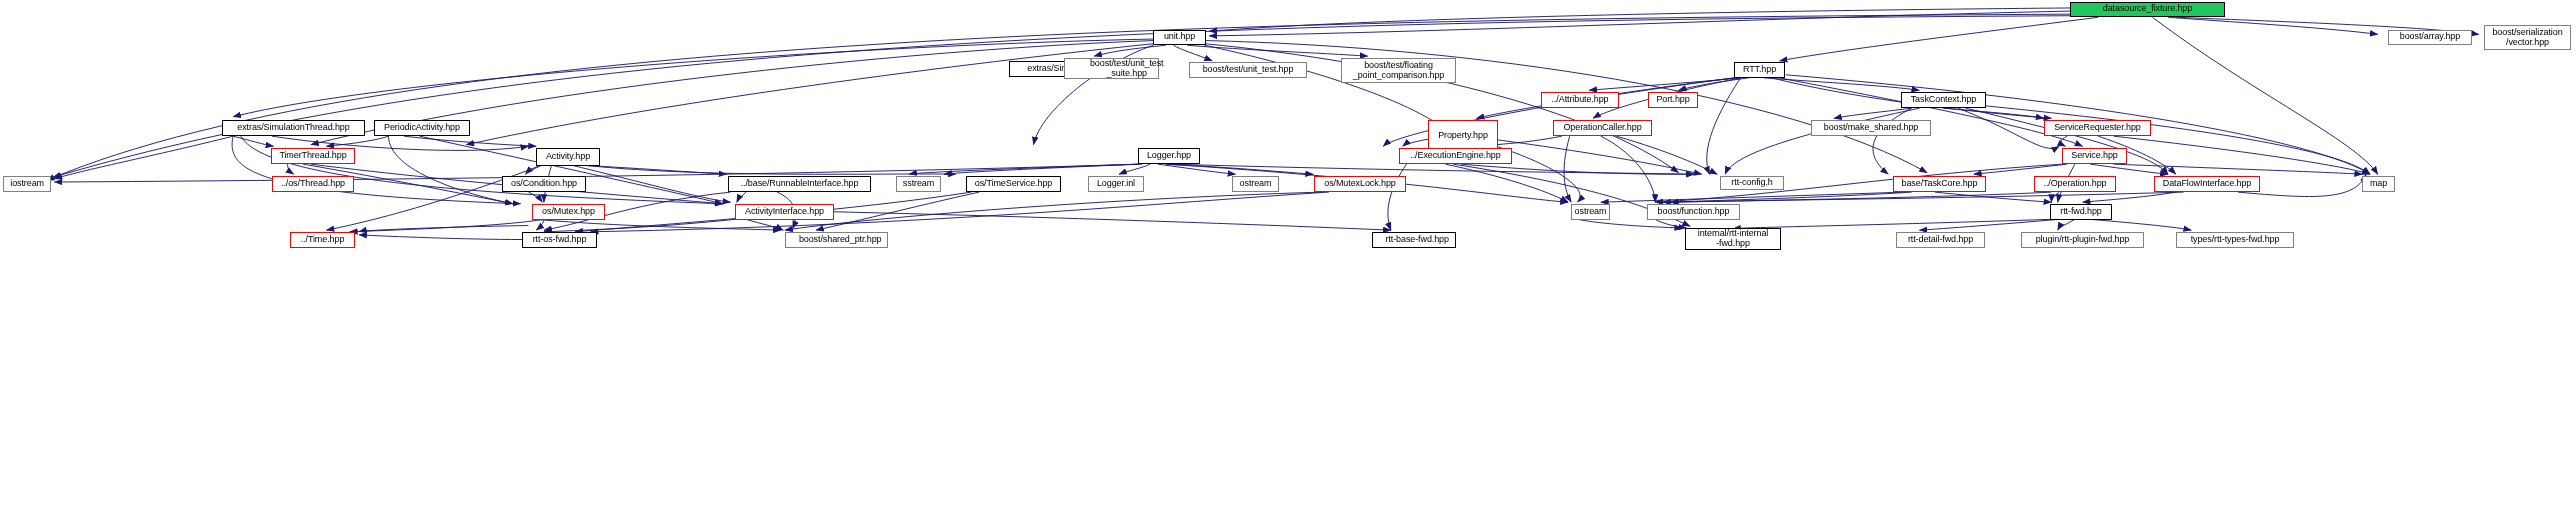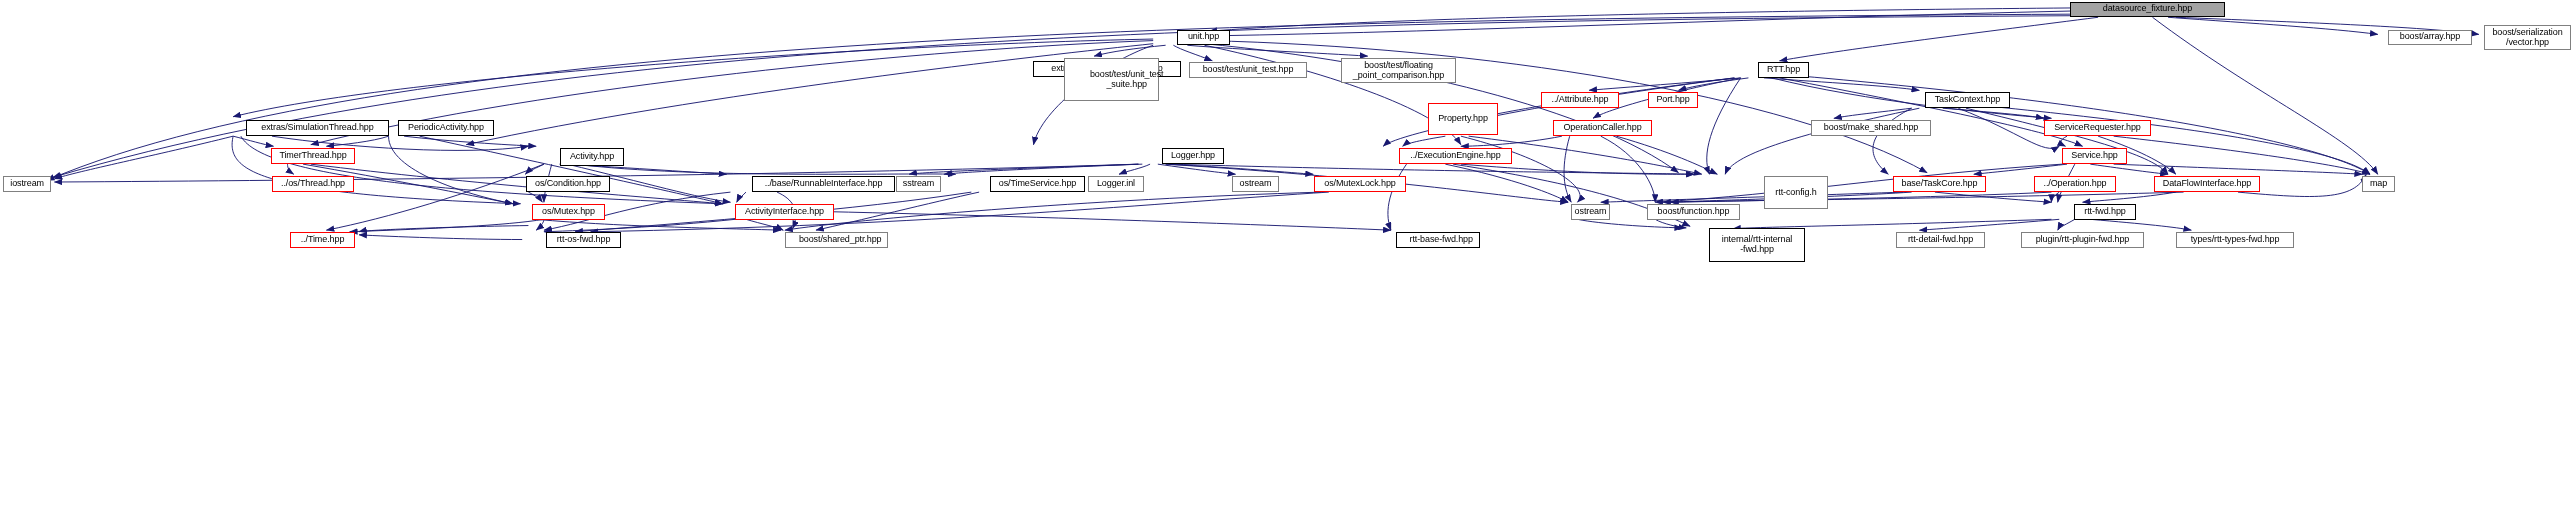--- a/index.html
+++ b/index.html
@@ -20,23 +20,23 @@
     text-align:center;
     background:#ffffff;
     border:0.8px solid #808080;
     color:#000000;
     font-size:9px;
     line-height:9.7px;
     letter-spacing:-0.1px;
     white-space:pre-line;
     padding:0 1.6px;
   }
-  .node.black{border:0.8px solid #000000;margin-left:24px;}
+  .node.black{border:0.8px solid #000000;}
   .node.red{border:0.8px solid #ff0000;}
-  .node.root{border:0.8px solid #000000;background:#a3a3a3;}
+  .node.root{border:0.8px solid #000000;background:#22c55e;}
 </style>
 </head>
 <body>
 
 <div id="graph">
 
   <svg id="edges" viewBox="0 0 3315 679" xmlns="http://www.w3.org/2000/svg">
     <defs>
       <marker id="ah" markerWidth="9" markerHeight="7" refX="8.5" refY="3.5" orient="auto">
         <polygon points="0 0, 9 3.5, 0 7" fill="#191970"></polygon>
@@ -182,63 +182,63 @@
     </g>
   </svg>
 
   <div id="nodes">
       <div class="node root" style="left: 2070px; top: 1.6px; width: 155px; height: 15.5px;">datasource_fixture.hpp</div>
       <div class="node " style="left: 2388px; top: 29.5px; width: 84px; height: 15.5px;">boost/array.hpp</div>
       <div class="node " style="left: 2484px; top: 25px; width: 87px; height: 25px;">boost/serialization
 /vector.hpp</div>
       <div class="node black" style="left: 1153px; top: 29.5px; width: 53px; height: 15.5px;">unit.hpp</div>
       <div class="node black" style="left: 1009px; top: 61px; width: 148px; height: 15.5px;">extras/SimulationActivity.hpp</div>
-      <div class="node " style="left: 1064px; top: 58px; width: 95px; height: 43px; padding-left: 32px;">boost/test/unit_test
+      <div class="node " style="left: 1064px; top: 58px; width: 95px; height: 21px; padding-left: 32px;">boost/test/unit_test
 _suite.hpp</div>
       <div class="node " style="left: 1189px; top: 62px; width: 118px; height: 15.5px;">boost/test/unit_test.hpp</div>
       <div class="node " style="left: 1341px; top: 58px; width: 115px; height: 25px;">boost/test/floating
 _point_comparison.hpp</div>
       <div class="node black" style="left: 1734px; top: 62px; width: 51px; height: 15.5px;">RTT.hpp</div>
       <div class="node red" style="left: 1541px; top: 92px; width: 78px; height: 15.5px;">../Attribute.hpp</div>
       <div class="node red" style="left: 1648px; top: 92px; width: 50px; height: 15.5px;">Port.hpp</div>
       <div class="node black" style="left: 1901px; top: 92px; width: 85px; height: 15.5px;">TaskContext.hpp</div>
-      <div class="node red" style="left: 1428px; top: 103px; width: 70px; height: 32px;">Property.hpp</div>
+      <div class="node red" style="left: 1428px; top: 120px; width: 70px; height: 32px;">Property.hpp</div>
       <div class="node red" style="left: 1553px; top: 120px; width: 99px; height: 15.5px;">OperationCaller.hpp</div>
       <div class="node " style="left: 1811px; top: 120px; width: 120px; height: 15.5px;">boost/make_shared.hpp</div>
       <div class="node red" style="left: 2044px; top: 120px; width: 107px; height: 15.5px;">ServiceRequester.hpp</div>
       <div class="node black" style="left: 222px; top: 120px; width: 143px; height: 15.5px;">extras/SimulationThread.hpp</div>
       <div class="node black" style="left: 374px; top: 120px; width: 96px; height: 15.5px;">PeriodicActivity.hpp</div>
       <div class="node red" style="left: 271px; top: 148px; width: 84px; height: 15.5px;">TimerThread.hpp</div>
       <div class="node black" style="left: 536px; top: 148px; width: 64px; height: 18px;">Activity.hpp</div>
       <div class="node black" style="left: 1138px; top: 148px; width: 62px; height: 15.5px;">Logger.hpp</div>
       <div class="node red" style="left: 1399px; top: 148px; width: 113px; height: 15.5px;">../ExecutionEngine.hpp</div>
       <div class="node red" style="left: 2062px; top: 148px; width: 65px; height: 15.5px;">Service.hpp</div>
       <div class="node " style="left: 3.1px; top: 176px; width: 48px; height: 15.5px;">iostream</div>
       <div class="node red" style="left: 272px; top: 176px; width: 82px; height: 15.5px;">../os/Thread.hpp</div>
       <div class="node black" style="left: 502px; top: 176px; width: 84px; height: 15.5px;">os/Condition.hpp</div>
       <div class="node black" style="left: 728px; top: 176px; width: 143px; height: 15.5px;">../base/RunnableInterface.hpp</div>
       <div class="node " style="left: 896px; top: 176px; width: 45px; height: 15.5px;">sstream</div>
       <div class="node black" style="left: 966px; top: 176px; width: 95px; height: 15.5px;">os/TimeService.hpp</div>
       <div class="node " style="left: 1088px; top: 176px; width: 56px; height: 15.5px;">Logger.inl</div>
       <div class="node " style="left: 1232px; top: 176px; width: 47px; height: 15.5px;">ostream</div>
       <div class="node red" style="left: 1314px; top: 176px; width: 92px; height: 15.5px;">os/MutexLock.hpp</div>
-      <div class="node " style="left: 1720px; top: 176px; width: 64px; height: 33px; margin-left: 44px;">rtt-config.h</div>
+      <div class="node " style="left: 1720px; top: 176px; width: 64px; height: 14px;">rtt-config.h</div>
       <div class="node red" style="left: 1893px; top: 176px; width: 93px; height: 15.5px;">base/TaskCore.hpp</div>
       <div class="node red" style="left: 2034px; top: 176px; width: 82px; height: 15.5px;">../Operation.hpp</div>
       <div class="node red" style="left: 2154px; top: 176px; width: 106px; height: 15.5px;">DataFlowInterface.hpp</div>
       <div class="node " style="left: 2362px; top: 176px; width: 33px; height: 15.5px;">map</div>
       <div class="node red" style="left: 532px; top: 204px; width: 73px; height: 15.5px;">os/Mutex.hpp</div>
       <div class="node red" style="left: 735px; top: 204px; width: 99px; height: 15.5px;">ActivityInterface.hpp</div>
       <div class="node " style="left: 1571px; top: 204px; width: 39px; height: 15.5px;">ostream</div>
       <div class="node " style="left: 1647px; top: 204px; width: 93px; height: 15.5px;">boost/function.hpp</div>
       <div class="node black" style="left: 2050px; top: 204px; width: 62px; height: 15.5px;">rtt-fwd.hpp</div>
       <div class="node red" style="left: 290px; top: 232px; width: 65px; height: 15.5px;">../Time.hpp</div>
       <div class="node black" style="left: 522px; top: 232px; width: 75px; height: 15.5px;">rtt-os-fwd.hpp</div>
       <div class="node " style="left: 785px; top: 232px; width: 103px; height: 15.5px; padding-left: 9px;">boost/shared_ptr.hpp</div>
       <div class="node black" style="left: 1372px; top: 232px; width: 84px; height: 15.5px; padding-left: 8px;">rtt-base-fwd.hpp</div>
-      <div class="node black" style="left: 1685px; top: 228px; width: 96px; height: 34px;">internal/rtt-internal
+      <div class="node black" style="left: 1685px; top: 228px; width: 96px; height: 22px;">internal/rtt-internal
 -fwd.hpp</div>
       <div class="node " style="left: 1896px; top: 232px; width: 89px; height: 15.5px;">rtt-detail-fwd.hpp</div>
       <div class="node " style="left: 2021px; top: 232px; width: 123px; height: 15.5px;">plugin/rtt-plugin-fwd.hpp</div>
       <div class="node " style="left: 2176px; top: 232px; width: 118px; height: 15.5px;">types/rtt-types-fwd.hpp</div>
     </div>
 </div>
 
 
 </body></html>

